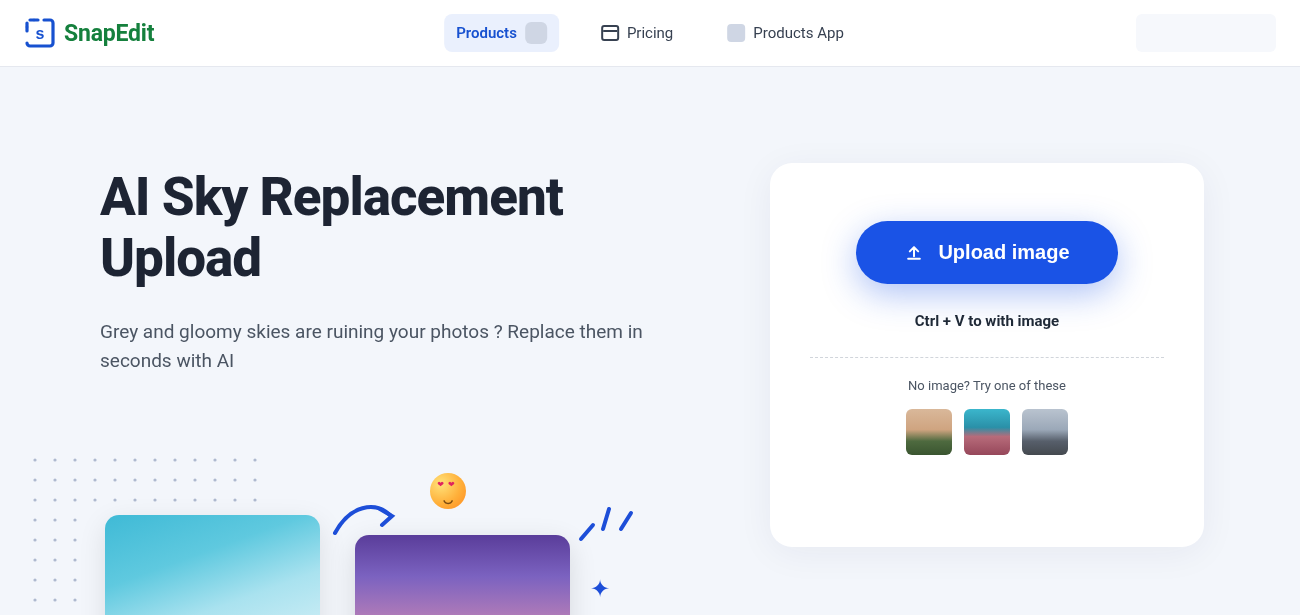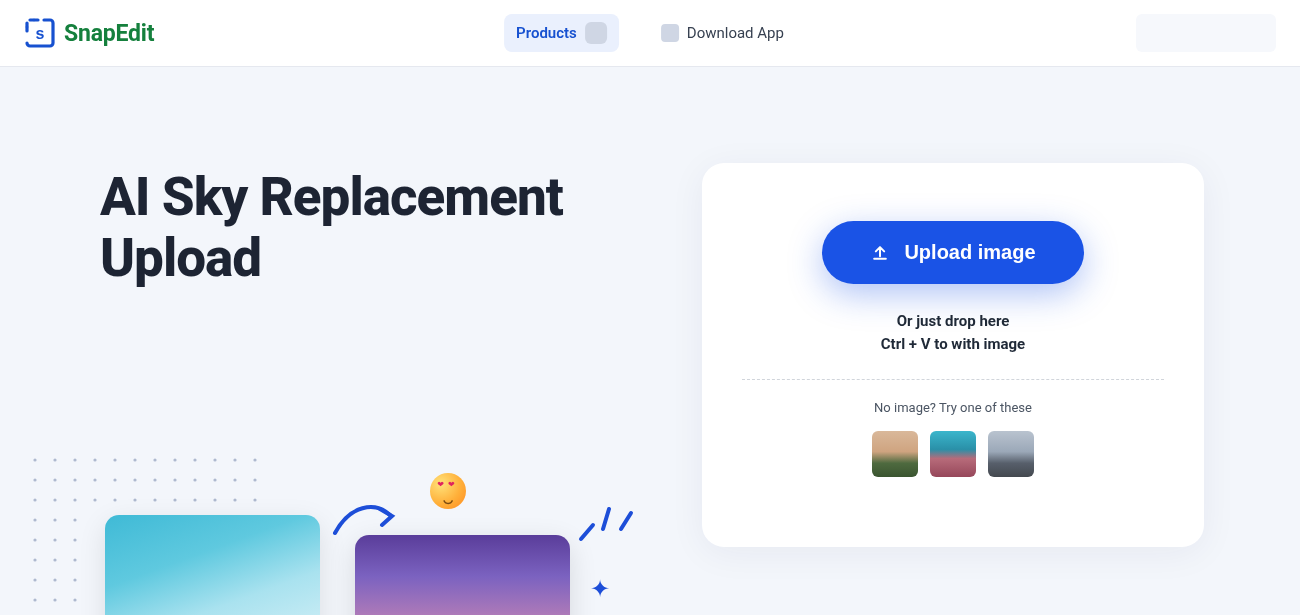--- a/index.html
+++ b/index.html
@@ -197,21 +197,21 @@
 .sparkstar {
   position: absolute;
   left: 560px;
   top: 120px;
   color: #1d4ed8;
   font-size: 24px;
 }
 
 
 .card {
-  width: 502px;
+  width: 434px;
   background: #ffffff;
   border-radius: 22px;
   box-shadow: 0 6px 36px rgba(30,41,82,0.06);
   margin: 96px 96px 0 0;
   padding: 58px 40px 24px;
   display: flex;
   flex-direction: column;
   align-items: center;
   height: 384px;
 }
@@ -281,34 +281,39 @@
     </span>
     <span class="logo-text">SnapEdit</span>
   </div>
 
   <nav class="nav">
     <div class="nav-item active">
       <span>Products</span>
       <span class="nav-chip"></span>
     </div>
     <div class="nav-item">
+      <span class="nav-icon-box"></span>
+      <span>Pricing</span>
+    </div>
+    <div class="nav-item">
       <span class="nav-square"></span>
-      <span>Download App</span>
+      <span>Products App</span>
     </div>
   </nav>
 
   <div class="header-right"></div>
 </header>
 
 <main class="main">
   <section class="left">
     <h1 class="title">
       <span>AI Sky Replacement</span><br>
       <span>Upload</span>
     </h1>
+    <p class="subtitle">Grey and gloomy skies are ruining your photos ? Replace them in seconds with AI</p>
 
     <div class="deco">
       <div class="dots">
         <svg width="260" height="160">
           <g fill="#aeb9cf">
             <circle cx="5" cy="5" r="1.6"></circle>
               <circle cx="25" cy="5" r="1.6"></circle>
               <circle cx="45" cy="5" r="1.6"></circle>
               <circle cx="65" cy="5" r="1.6"></circle>
               <circle cx="85" cy="5" r="1.6"></circle>
@@ -378,21 +383,20 @@
   </section>
 
   <aside class="card">
     <button class="upload-btn">
       <svg class="upload-icon" viewBox="0 0 24 24">
         <path d="M12 16 V5 M7 10 l5 -5 l5 5 M5 19 h14" fill="none" stroke="#fff" stroke-width="2.4" stroke-linecap="round" stroke-linejoin="round"></path>
       </svg>
       <span>Upload image</span>
     </button>
     <div class="drop-text">
-      <div>Or just drop here</div>
       <div>Ctrl + V to with image</div>
     </div>
     <hr class="divider">
     <div class="try-label">No image? Try one of these</div>
     <div class="thumbs">
       <div class="thumb thumb1"></div>
       <div class="thumb thumb2"></div>
       <div class="thumb thumb3"></div>
     </div>
   </aside>

